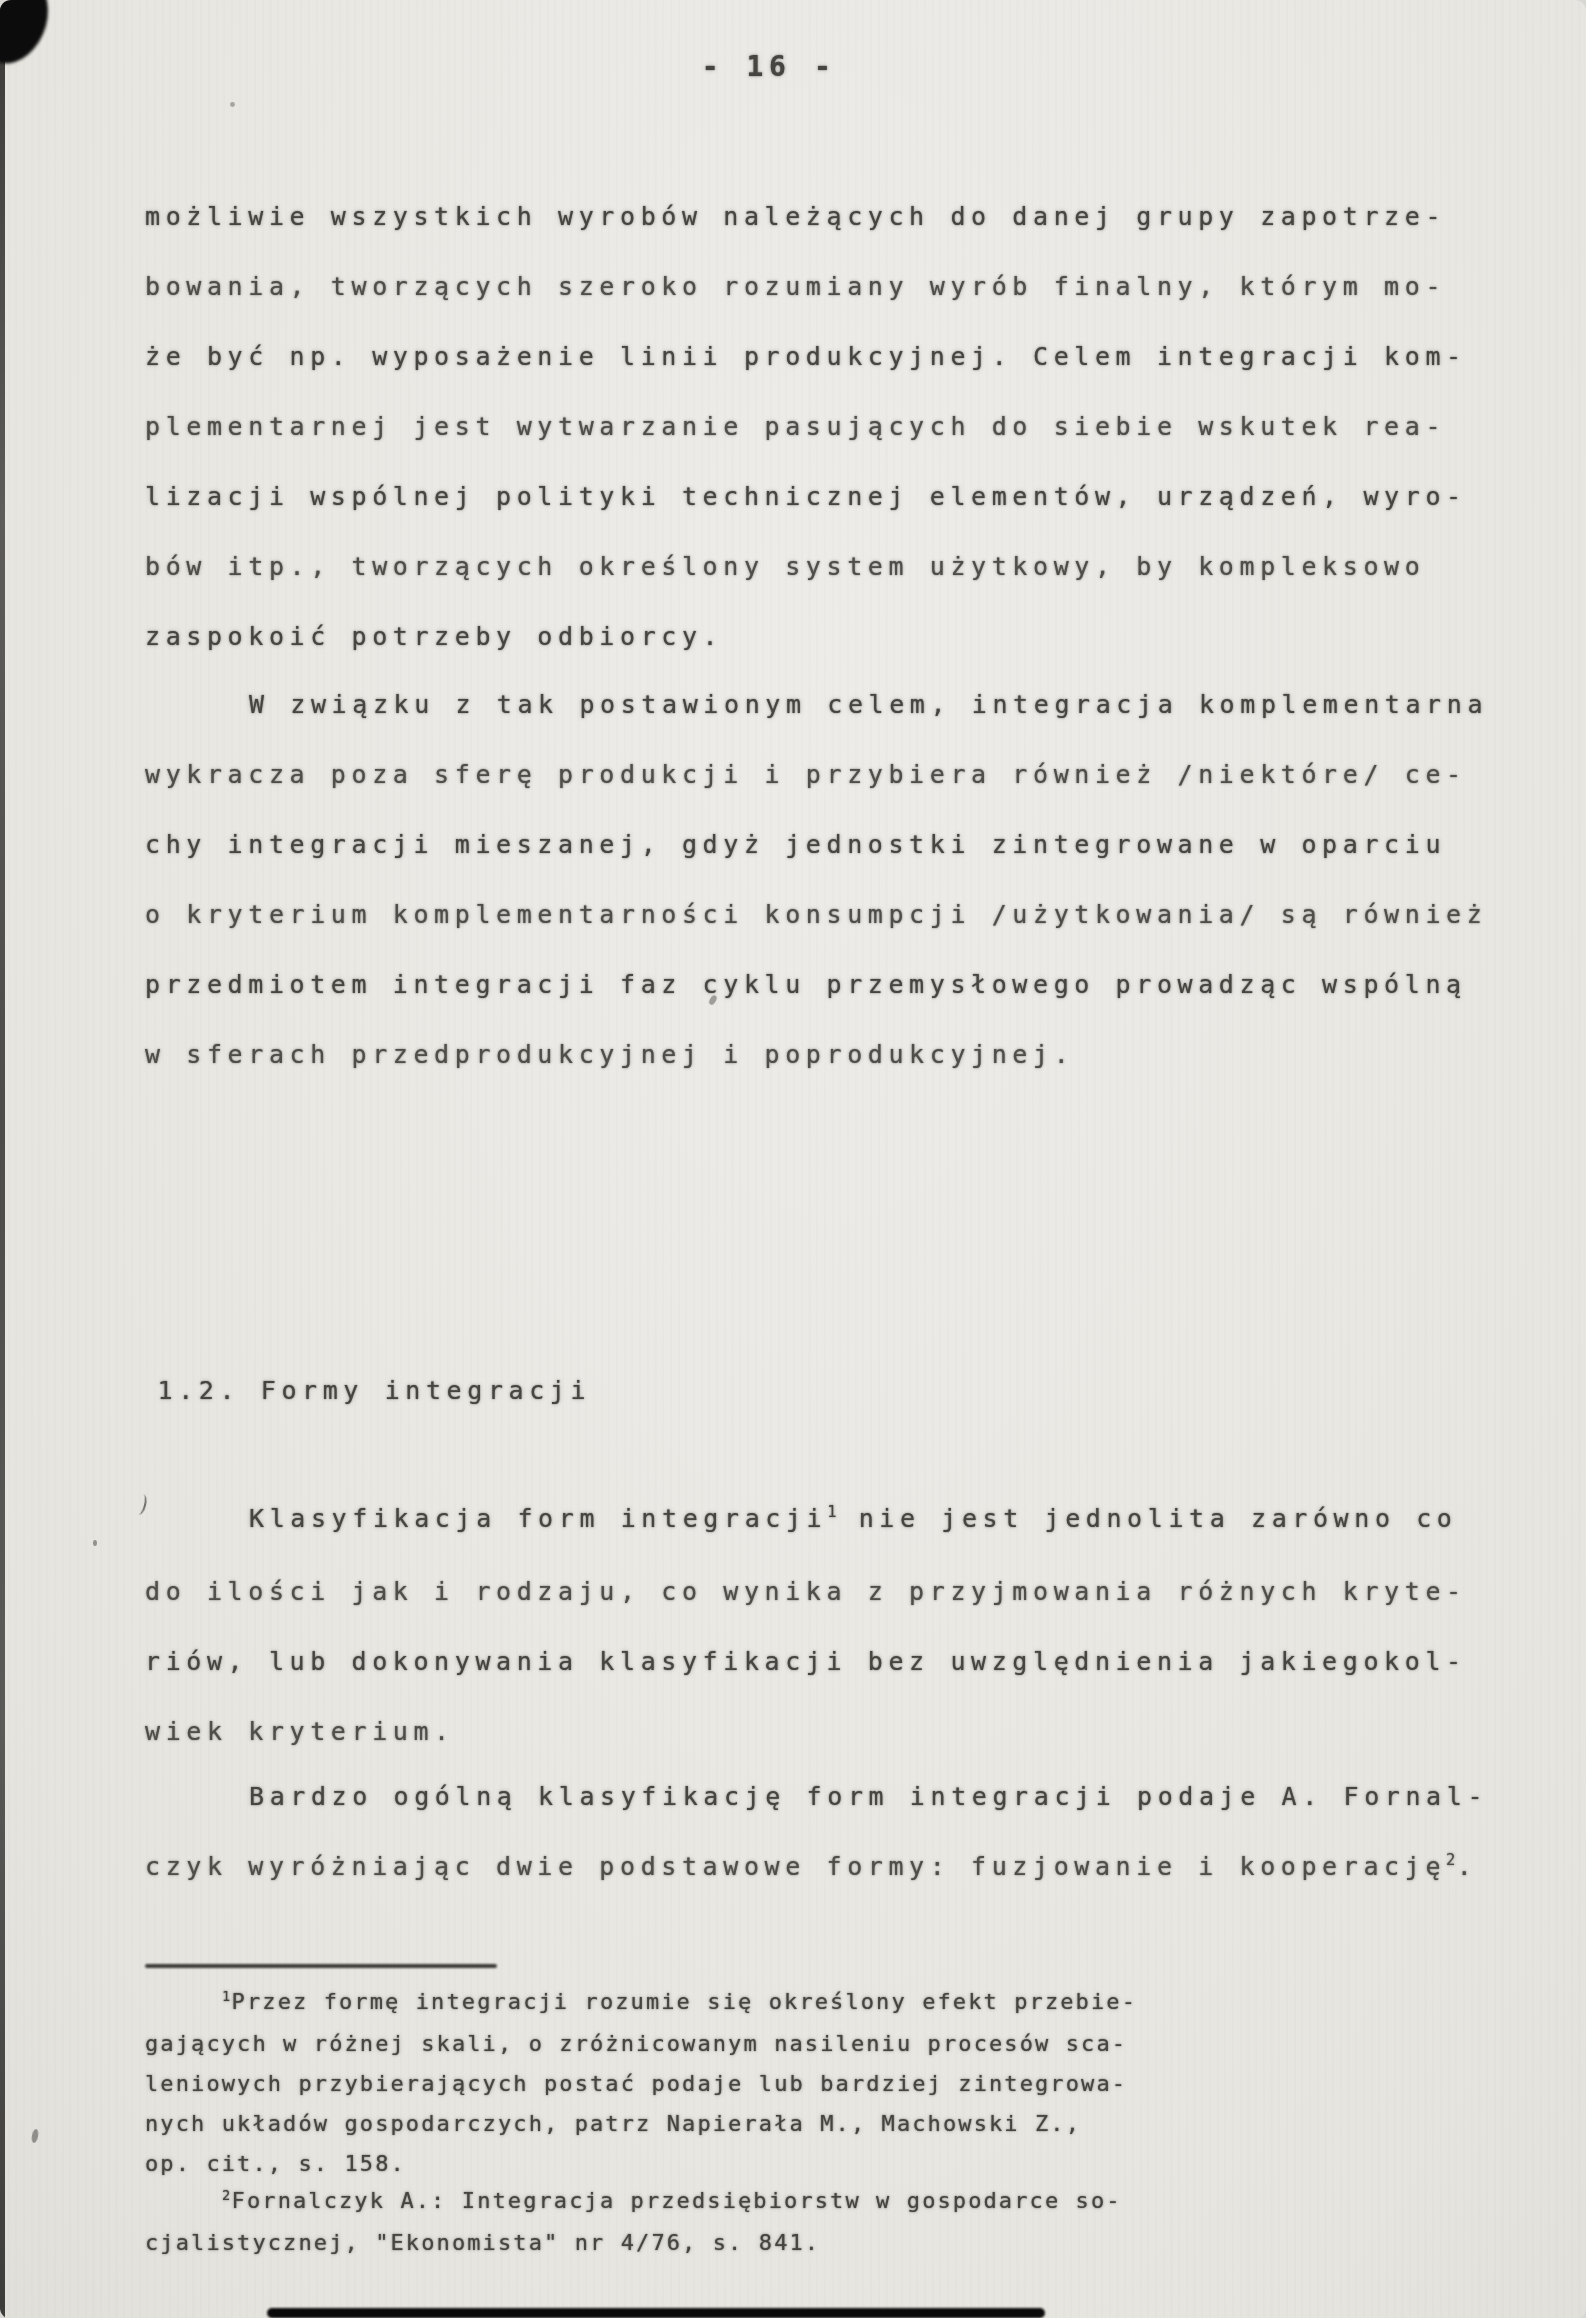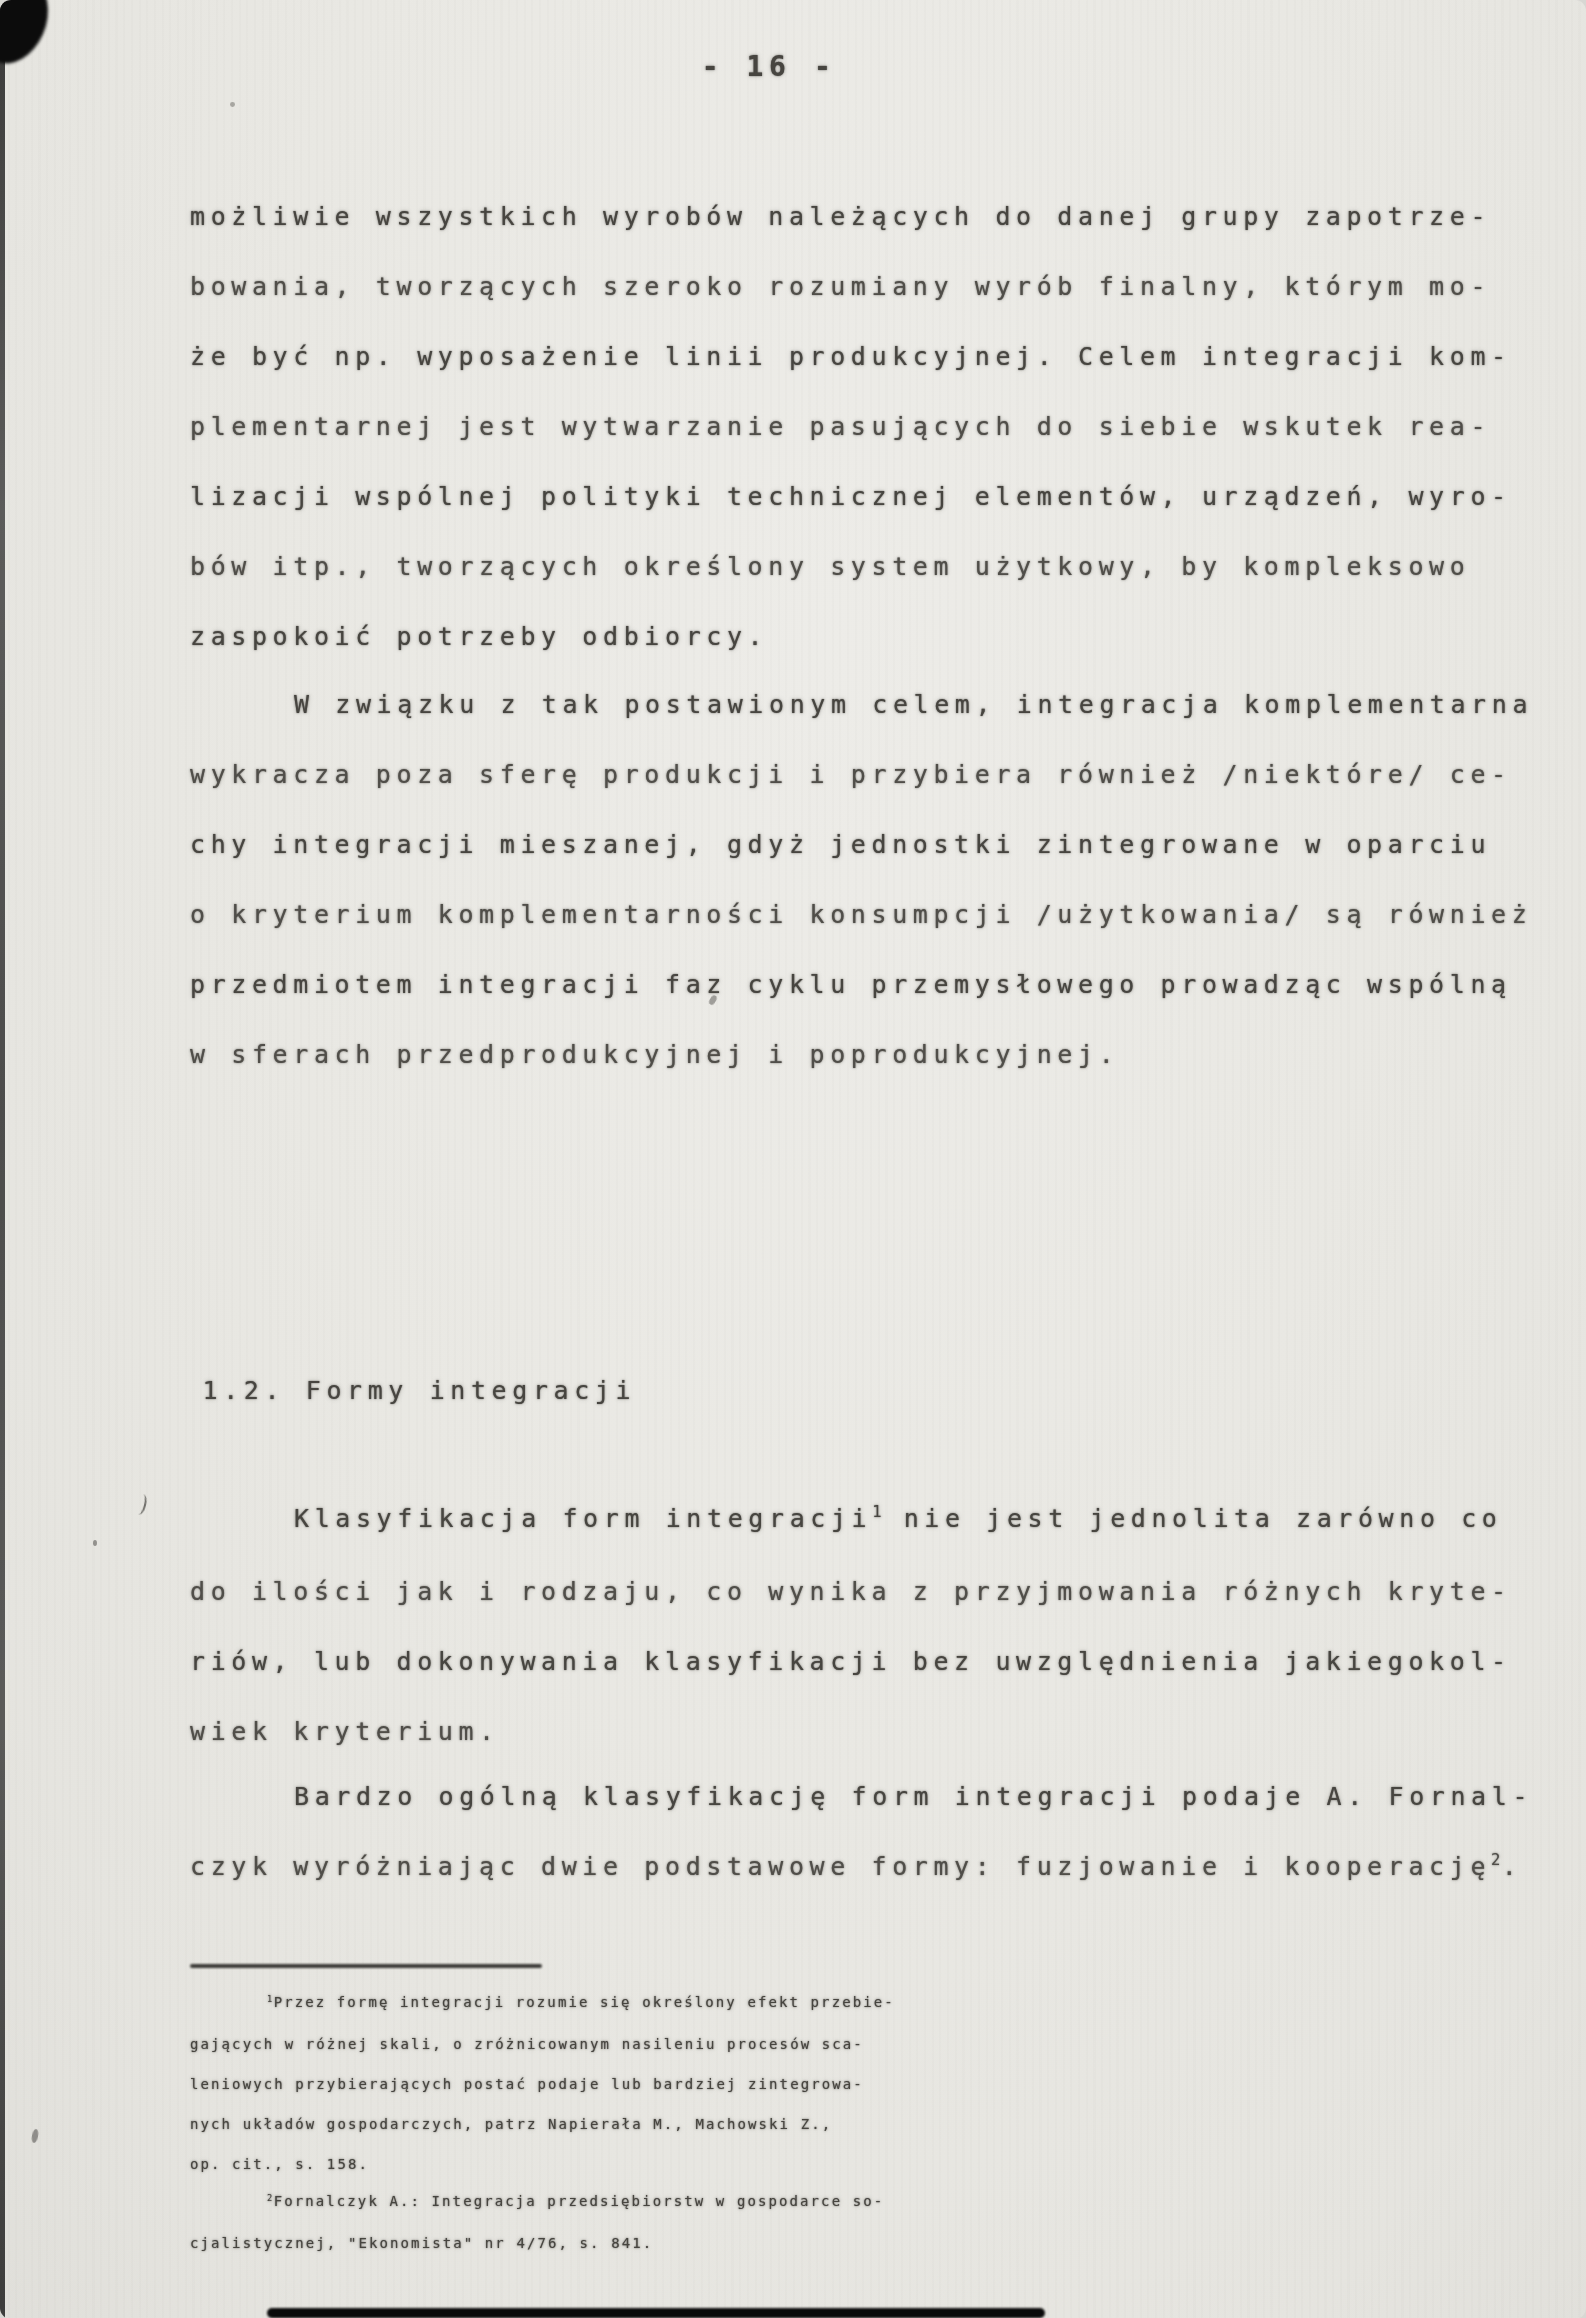--- a/index.html
+++ b/index.html
@@ -14,28 +14,28 @@
       repeating-linear-gradient(90deg, rgba(90,85,75,0.018) 0 2.1px, rgba(0,0,0,0) 2.1px 7.7px),
       radial-gradient(ellipse at 52% 28%, #edece8 0%, #e9e8e3 48%, #e5e4df 82%, #e0dfda 100%);
     border-radius: 11px;
   }
   
   .ink{
     color:#474540;
     text-shadow:0 0 1.7px rgba(66,63,58,0.85), 0 0 4.9px rgba(66,63,58,0.22);
     filter:blur(0.3px);
   }
-  .section{position:absolute;left:145px;right:63px;margin-left:45px;}
+  .section{position:absolute;left:145px;right:63px;}
   .body-line{
     font-size:25px;line-height:70px;letter-spacing:5.6px;
     white-space:nowrap;
   }
   .body-line:nth-child(even){opacity:.94;}
   .fn-line{
-    font-size:14px;line-height:40px;letter-spacing:2.1px;
+    font-size:22px;line-height:40px;letter-spacing:2.1px;
     white-space:nowrap;
   }
   .indent{padding-left:104px;}
   .footnote .indent{padding-left:77px;}
   .sup{
     display:inline-block;font-size:.62em;position:relative;top:-.62em;
     letter-spacing:1.4px;
   }
   #sec-0{top:182px;}
   #sec-1{top:670px;}

